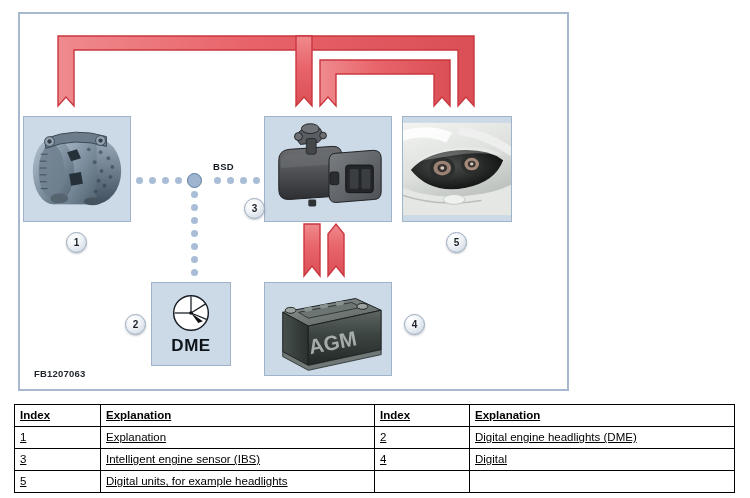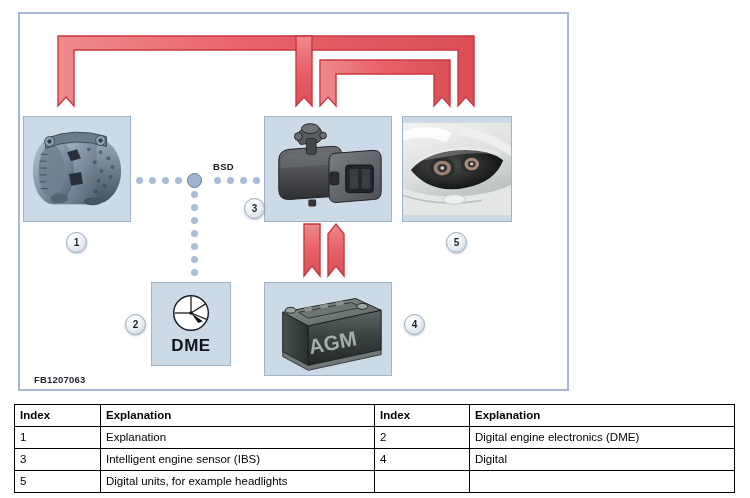--- a/index.html
+++ b/index.html
@@ -23,21 +23,21 @@
     width: 551px;
     height: 379px;
     background: #ffffff;
     border: 2px solid #a8b8d0;
     box-sizing: border-box;
   }
 
   .fb-code {
     position: absolute;
     left: 14px;
-    bottom: 4px;
+    bottom: 10px;
     font-size: 9.5px;
     font-weight: bold;
     color: #222730;
     letter-spacing: 0.2px;
   }
 
   
   .comp-box {
     position: absolute;
     background: #ccd9e6;
@@ -131,20 +131,21 @@
   }
   #legend-table th, #legend-table td {
     border: 1.6px solid #000000;
     padding: 2px 4px 2px 5px;
     text-align: left;
     height: 17px;
     vertical-align: middle;
     line-height: 1.1;
     overflow: hidden;
     white-space: nowrap;
+    text-decoration: underline;
   }
   #legend-table th {
     font-weight: bold;
   }
   .col-idx  { width: 86px; }
   .col-exp  { width: 274px; }
   .col-idx2 { width: 95px; }
   .col-exp2 { width: 265px; }
 </style>
 </head>
@@ -437,21 +438,21 @@
       <th>Explanation</th>
       <th>Index</th>
       <th>Explanation</th>
     </tr>
   </thead>
   <tbody>
     <tr>
       <td>1</td>
       <td>Explanation</td>
       <td>2</td>
-      <td>Digital engine electronics (DME)</td>
+      <td>Digital engine headlights (DME)</td>
     </tr>
     <tr>
       <td>3</td>
       <td>Intelligent engine sensor (IBS)</td>
       <td>4</td>
       <td>Digital</td>
     </tr>
     <tr>
       <td>5</td>
       <td>Digital units, for example headlights</td>

